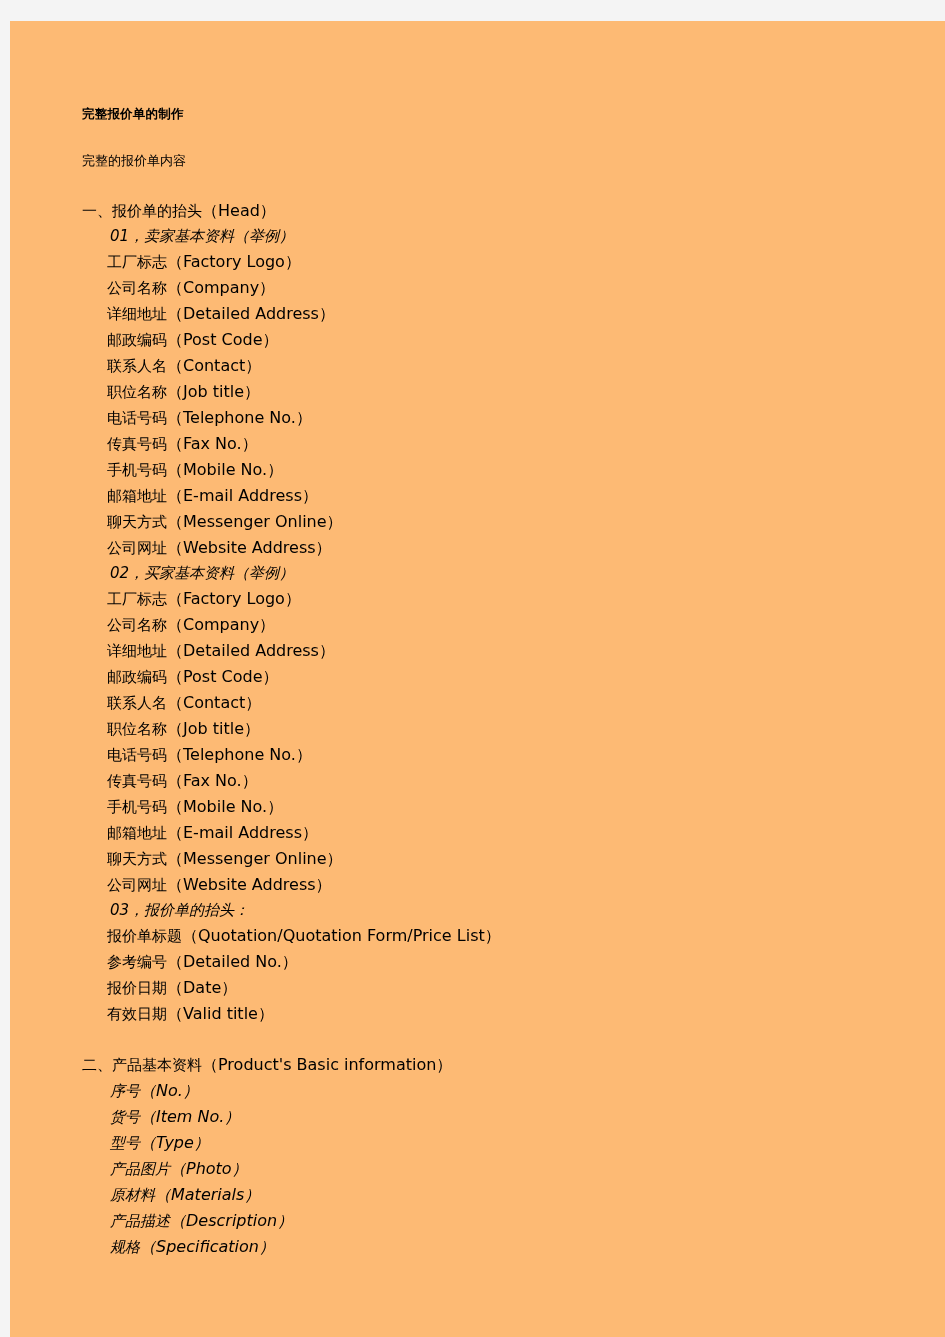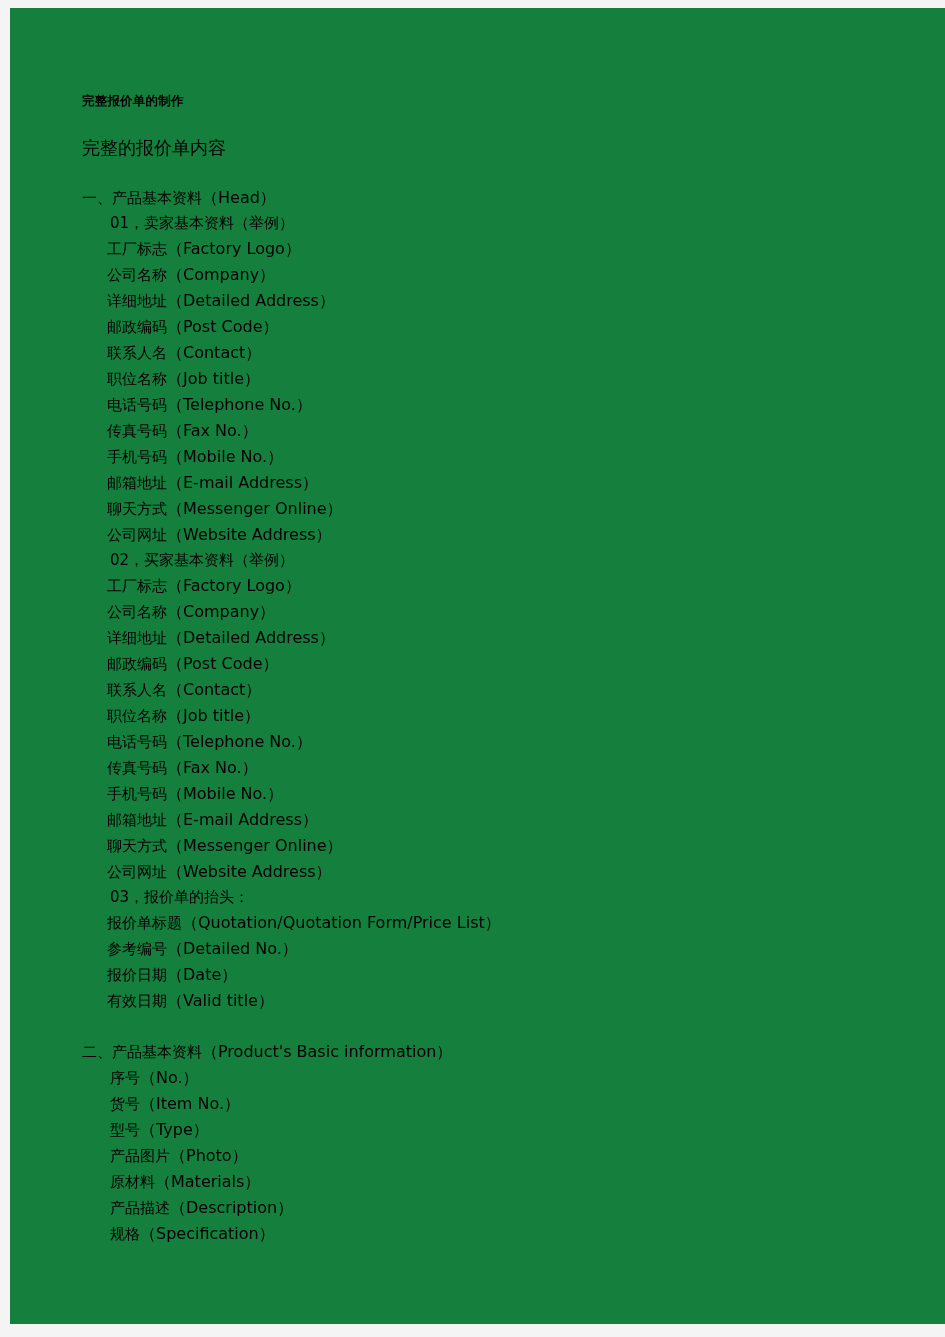--- a/index.html
+++ b/index.html
@@ -9,56 +9,56 @@
   }
   body {
     width: 945px;
     height: 1337px;
     overflow: hidden;
     font-family: "DejaVu Sans", "Liberation Sans", sans-serif;
   }
   .page {
     position: absolute;
     left: 10px;
-    top: 8px;
+    top: 21px;
     width: 935px;
     height: 1316px;
-    background: #15803d;
+    background: #fdba74;
     box-sizing: border-box;
   }
   .content {
     position: absolute;
     left: 62px;
     top: 80px;
     right: 20px;
   }
   .doc-title {
     font-size: 12.5px;
     font-weight: bold;
     color: #000000;
     line-height: 25px;
     letter-spacing: 0.2px;
     margin: 0 0 0 10px;
   }
   .spacer-sm { height: 22px; }
   .spacer-md { height: 25px; }
   .lead {
-    font-size: 18px;
+    font-size: 13px;
     color: #000000;
     line-height: 25px;
     margin-left: 10px;
   }
   .line {
     font-size: 15px;
     color: #000000;
     line-height: 25px;
     white-space: nowrap;
   }
   .lvl-1 { margin-left: 10px; }
-  .lvl-2 { margin-left: 38px; }
+  .lvl-2 { margin-left: 38px; font-style: italic; }
   .lvl-3 { margin-left: 35px; }
   .en {
     font-family: "DejaVu Sans", "Liberation Sans", sans-serif;
     font-size: 16px;
   }
   .cjk {
     font-family: "DejaVu Sans", "Liberation Sans", sans-serif;
   }
 </style>
 </head>
@@ -69,21 +69,21 @@
 
     <div class="doc-title">完整报价单的制作</div>
 
     <div class="spacer-sm"></div>
 
     <div class="lead">完整的报价单内容</div>
 
     <div class="spacer-md"></div>
 
     <div id="sections-root">
-        <div class="line lvl-1"><span class="cjk">一、产品基本资料</span><span class="en">（Head）</span></div>
+        <div class="line lvl-1"><span class="cjk">一、报价单的抬头</span><span class="en">（Head）</span></div>
         <div class="line lvl-2"><span class="cjk">01，卖家基本资料</span><span class="cjk">（举例）</span></div>
         <div class="line lvl-3"><span class="cjk">工厂标志</span><span class="en">（Factory Logo）</span></div>
         <div class="line lvl-3"><span class="cjk">公司名称</span><span class="en">（Company）</span></div>
         <div class="line lvl-3"><span class="cjk">详细地址</span><span class="en">（Detailed Address）</span></div>
         <div class="line lvl-3"><span class="cjk">邮政编码</span><span class="en">（Post Code）</span></div>
         <div class="line lvl-3"><span class="cjk">联系人名</span><span class="en">（Contact）</span></div>
         <div class="line lvl-3"><span class="cjk">职位名称</span><span class="en">（Job title）</span></div>
         <div class="line lvl-3"><span class="cjk">电话号码</span><span class="en">（Telephone No.）</span></div>
         <div class="line lvl-3"><span class="cjk">传真号码</span><span class="en">（Fax No.）</span></div>
         <div class="line lvl-3"><span class="cjk">手机号码</span><span class="en">（Mobile No.）</span></div>

